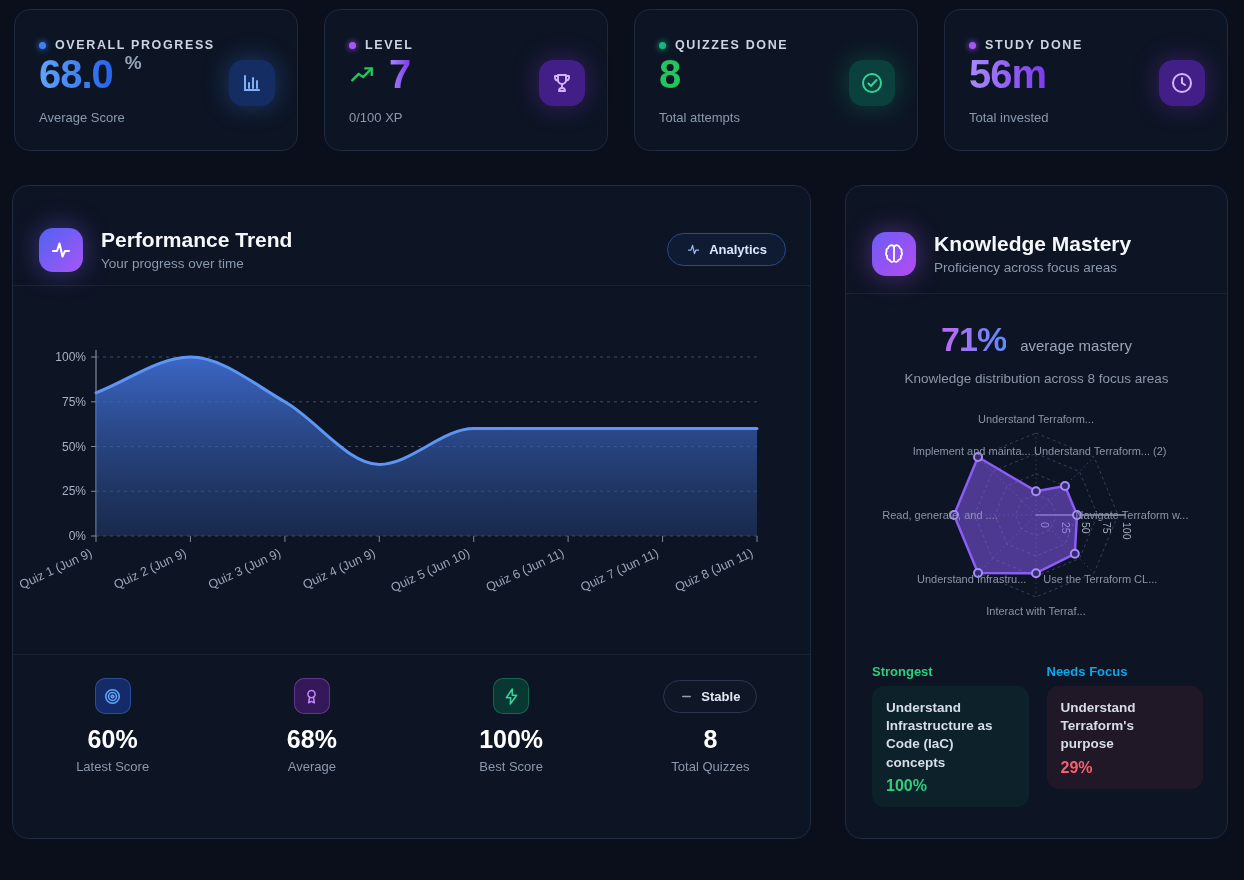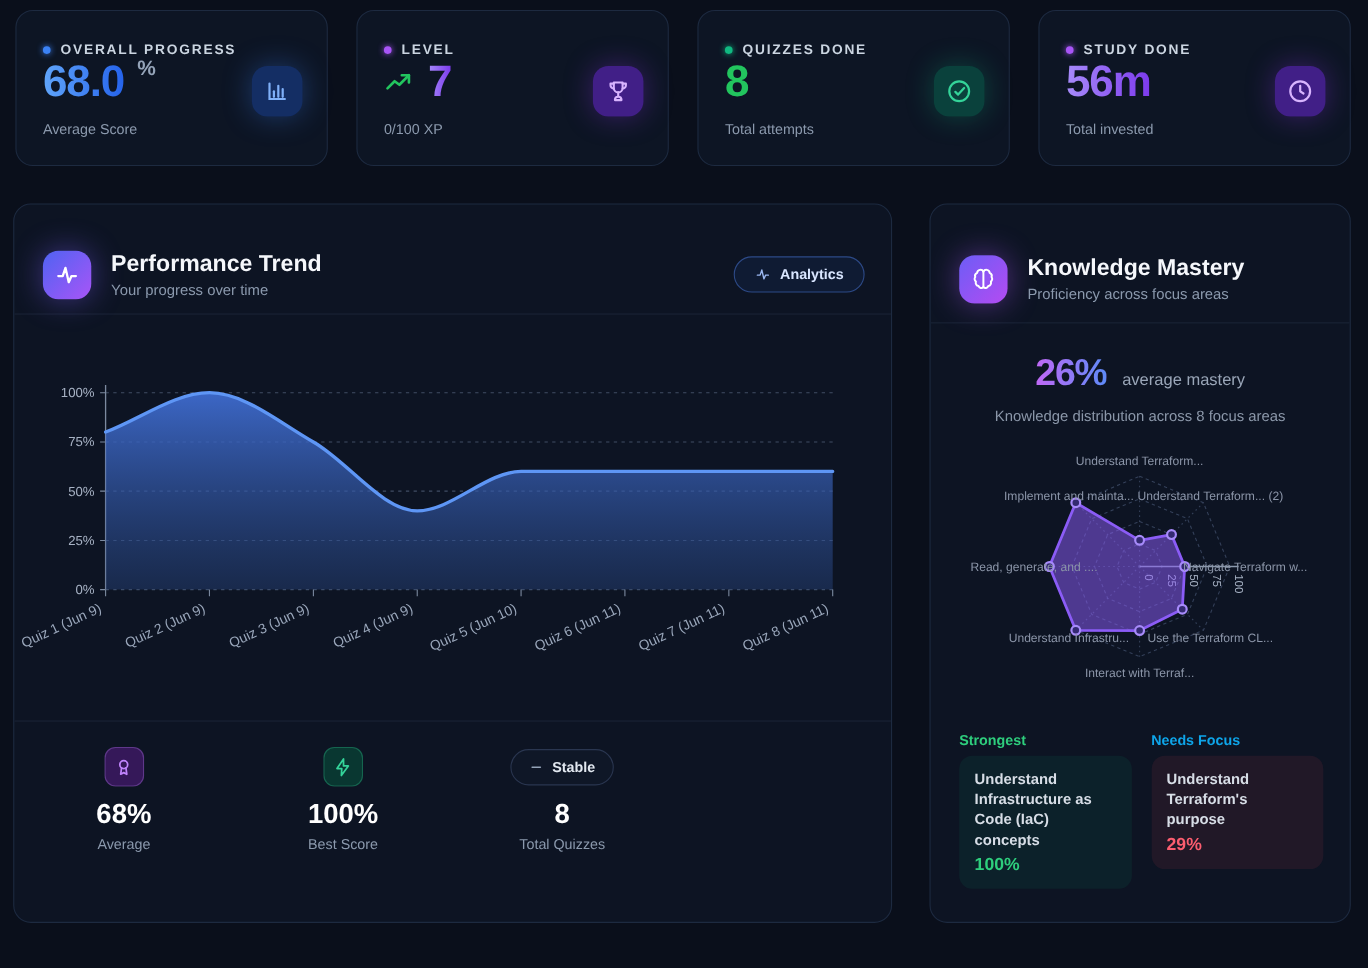--- a/index.html
+++ b/index.html
@@ -238,20 +238,33 @@
           <text x="646.6" y="270" fill="#9aa7bb" font-size="12.5" text-anchor="end" transform="rotate(-25 646.6 270)">Quiz 7 (Jun 11)</text>
           <line x1="744.0" y1="250" x2="744.0" y2="256" stroke="#7c8aa0"></line>
           <text x="741.0" y="270" fill="#9aa7bb" font-size="12.5" text-anchor="end" transform="rotate(-25 741.0 270)">Quiz 8 (Jun 11)</text>
         </svg>
 
       <div class="divider"></div>
 
       <div class="perf-stats">
         <div>
           <div class="pstat-tilebox">
+              <div class="mini-tile mt-blue">
+            <svg width="19" height="19" viewBox="0 0 24 24" fill="none" stroke="currentColor" stroke-width="2">
+                  <circle cx="12" cy="12" r="8.5"></circle>
+                  <circle cx="12" cy="12" r="5"></circle>
+                  <circle cx="12" cy="12" r="1.6"></circle>
+                </svg>
+          </div>
+            </div>
+          <div class="pstat-value">60%</div>
+          <div class="pstat-label">Latest Score</div>
+        </div>
+        <div>
+          <div class="pstat-tilebox">
               <div class="mini-tile mt-purple">
             <svg width="19" height="19" viewBox="0 0 24 24" fill="none" stroke="currentColor" stroke-width="2" stroke-linecap="round" stroke-linejoin="round">
                   <circle cx="12" cy="9" r="4.5"></circle>
                   <path d="M9.5 12.8 8.5 20l3.5-1.8L15.5 20l-1-7.2"></path>
                 </svg>
           </div>
             </div>
           <div class="pstat-value">68%</div>
           <div class="pstat-label">Average</div>
         </div>
@@ -294,21 +307,21 @@
         </div>
         <div>
           <div class="panel-title">Knowledge Mastery</div>
           <div class="panel-sub">Proficiency across focus areas</div>
         </div>
       </div>
       <div class="divider"></div>
 
       <div class="mastery-summary">
         <div class="avg-row">
-          <span class="avg-value">26%</span>
+          <span class="avg-value">71%</span>
           <span class="avg-label">average mastery</span>
         </div>
         <div class="mastery-note">Knowledge distribution across 8 focus areas</div>
       </div>
 
       <div class="radar-box">
         <svg id="radar-svg" width="383" height="250" viewBox="0 0 383 250">
             <polygon points="190.0,94.5 204.5,100.5 210.5,115.0 204.5,129.5 190.0,135.5 175.5,129.5 169.5,115.0 175.5,100.5" fill="none" stroke="#3d4b66" stroke-width="1" stroke-dasharray="3 3" opacity="0.8"></polygon>
             <polygon points="190.0,74.0 219.0,86.0 231.0,115.0 219.0,144.0 190.0,156.0 161.0,144.0 149.0,115.0 161.0,86.0" fill="none" stroke="#3d4b66" stroke-width="1" stroke-dasharray="3 3" opacity="0.8"></polygon>
             <polygon points="190.0,53.5 233.5,71.5 251.5,115.0 233.5,158.5 190.0,176.5 146.5,158.5 128.5,115.0 146.5,71.5" fill="none" stroke="#3d4b66" stroke-width="1" stroke-dasharray="3 3" opacity="0.8"></polygon>

